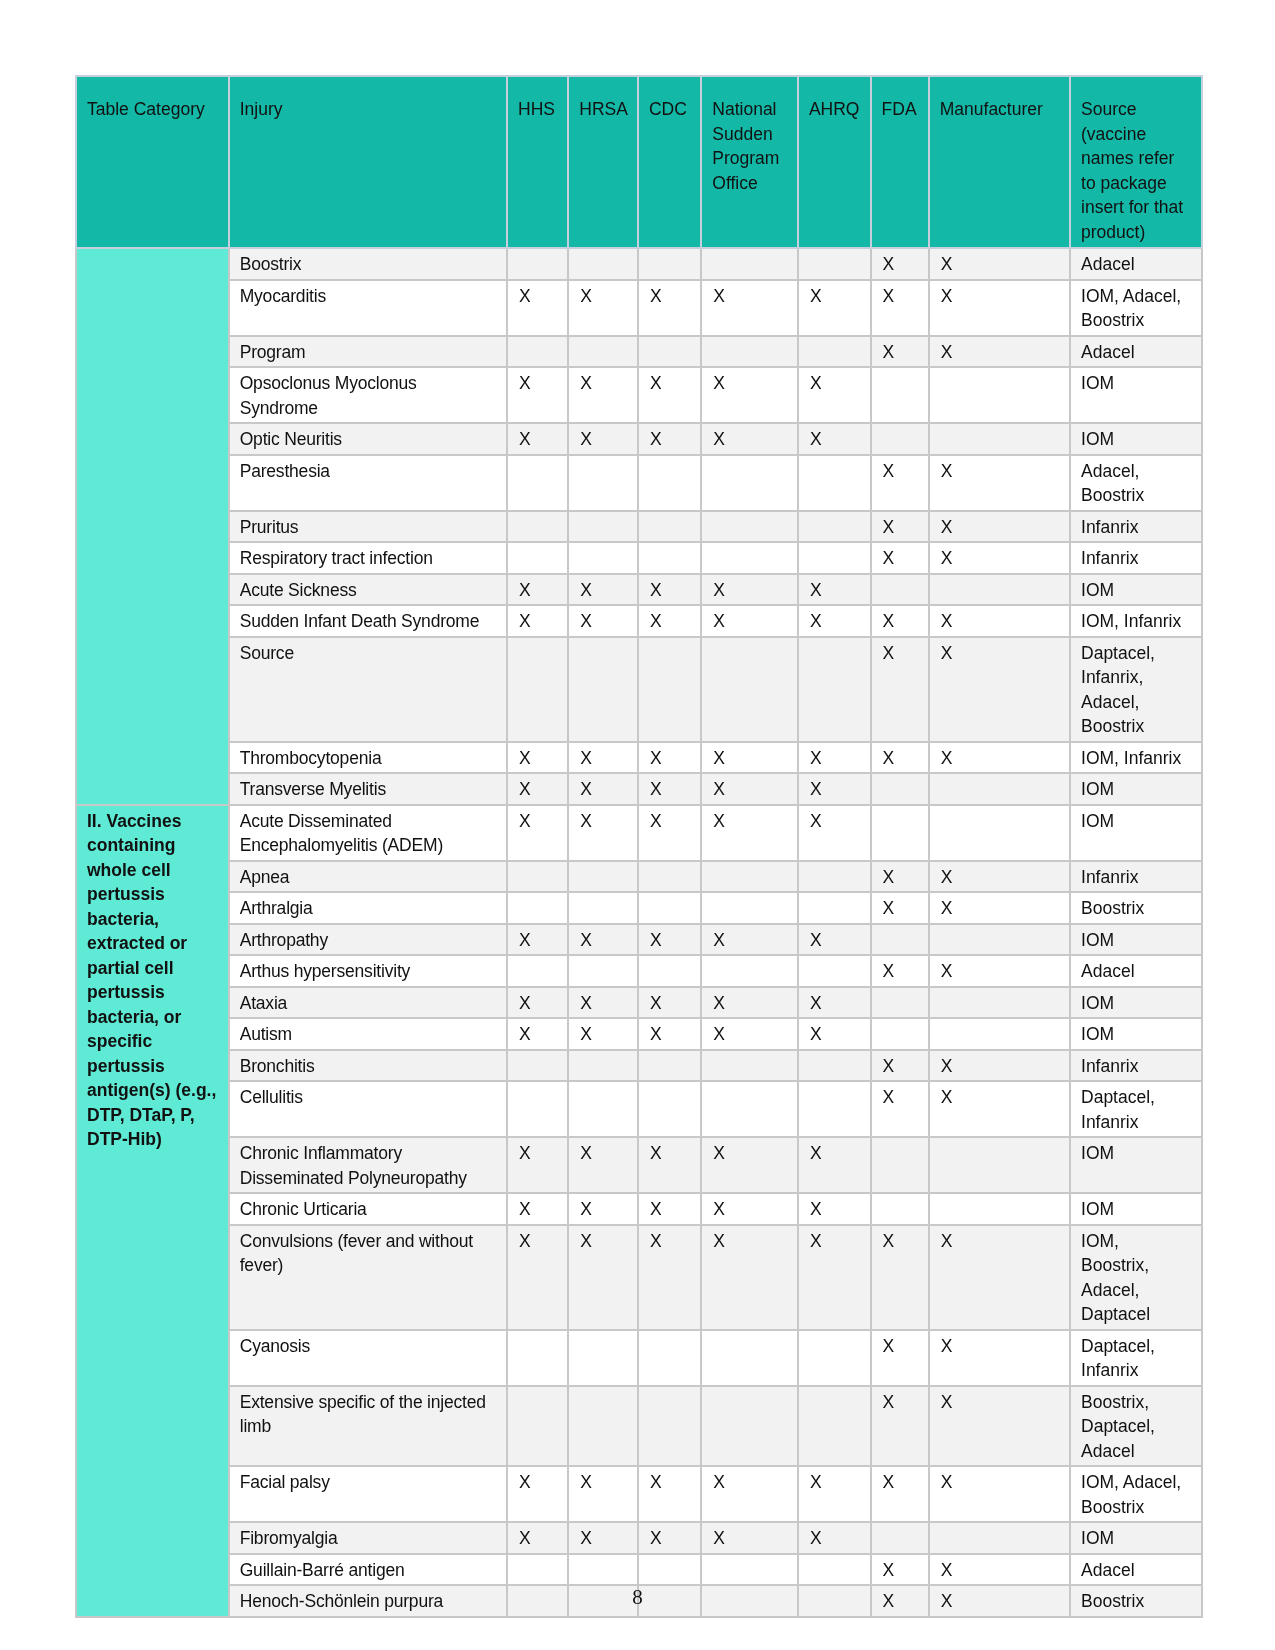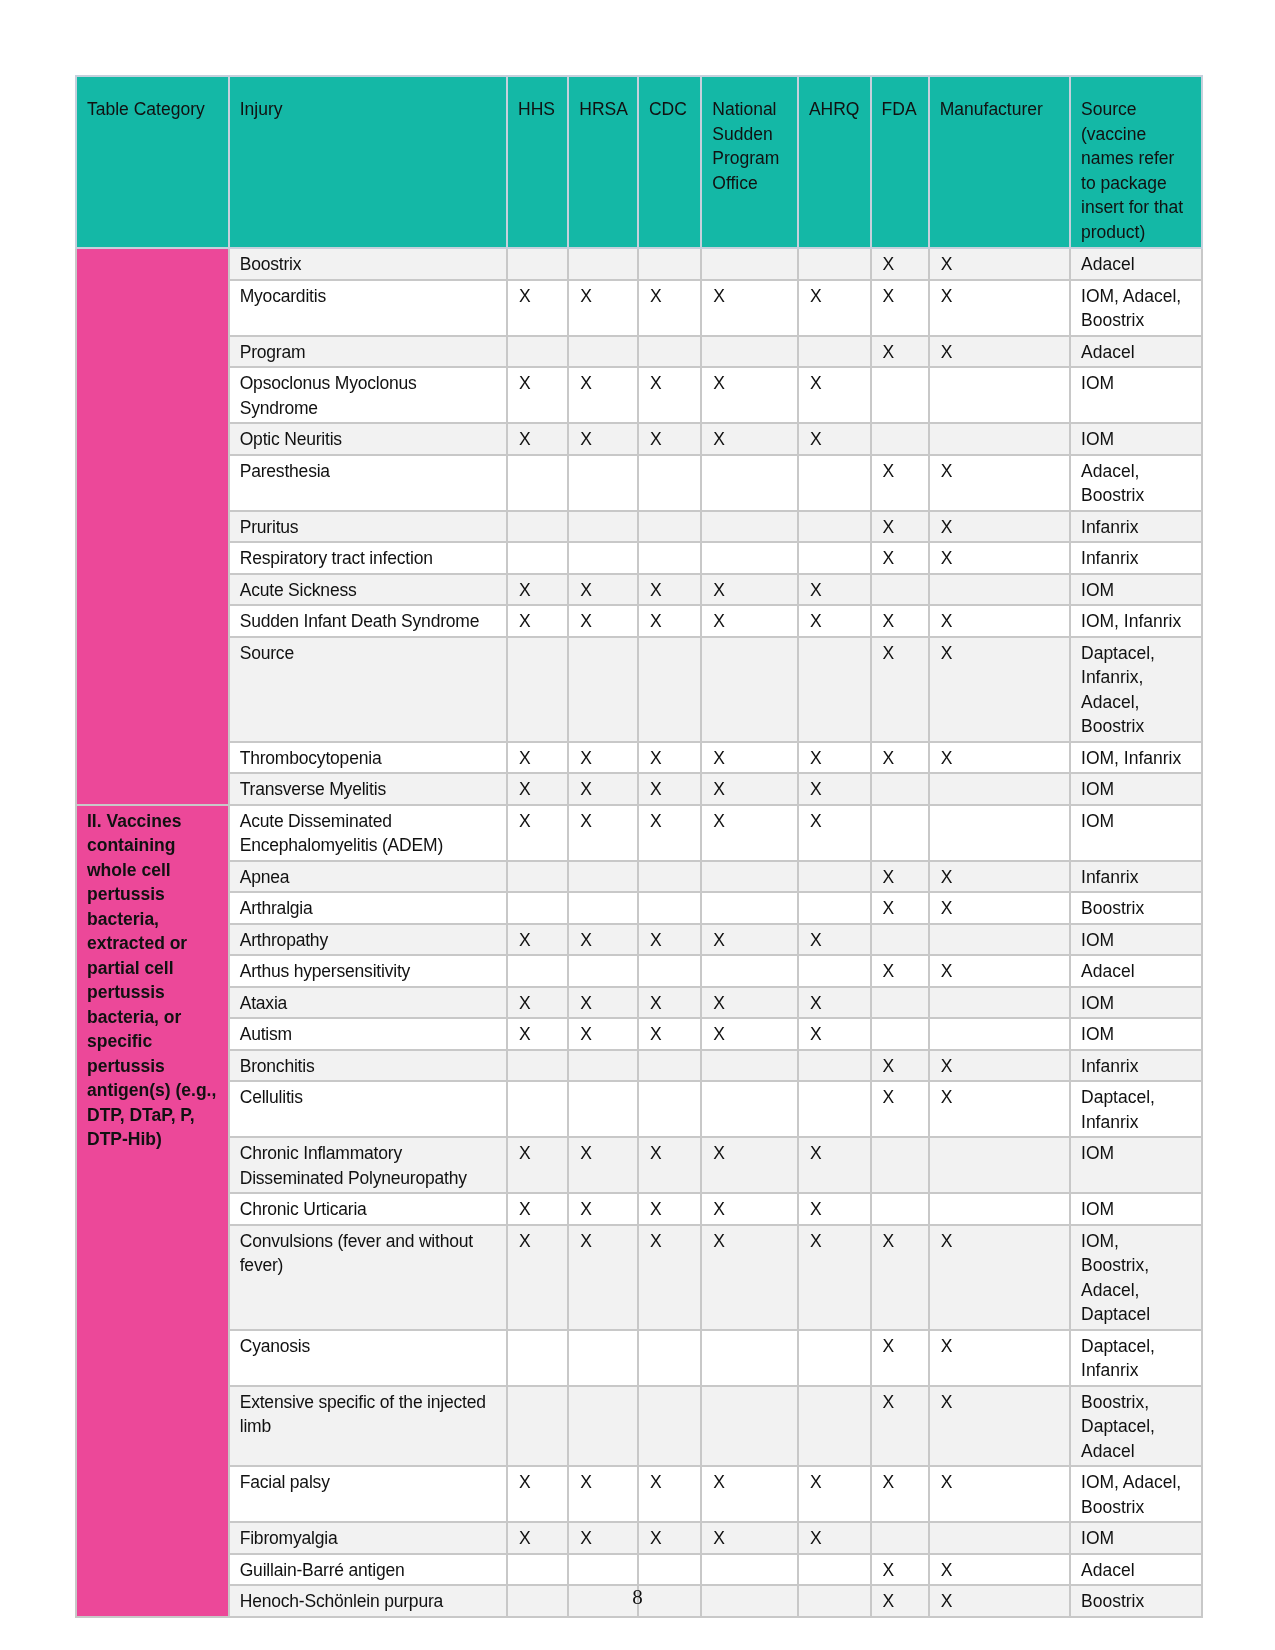--- a/index.html
+++ b/index.html
@@ -2,21 +2,21 @@
 <html><head>
 <meta charset="utf-8">
 <style>
   html, body { margin: 0; padding: 0; background: #ffffff; }
   body { width: 1275px; height: 1650px; position: relative; font-family: "Liberation Sans", sans-serif; color: #111; }
   .page { position: absolute; left: 75px; top: 75px; width: 1128px; }
   table { border-collapse: collapse; width: 1128px; table-layout: fixed; font-size: 17.5px; }
   th, td { border: 2px solid #c8c8c8; vertical-align: top; padding: 3px 10px 2px 10px; line-height: 24.5px; text-align: left; }
   th { background: #14b8a6; font-weight: normal; border-color: #c6d0dc; padding-top: 20px; padding-bottom: 3px; }
   thead tr { height: 172px; }
-  td.cat { background: #ec4899; font-weight: bold; border-bottom-color: #c8c8c8; }
+  td.cat { background: #5eead4; font-weight: bold; border-bottom-color: #c8c8c8; }
   tr.odd td.cell { background: #f2f2f2; }
   tr.even td.cell { background: #ffffff; }
   td.x { text-align: left; padding-left: 11px; }
   td.inj { letter-spacing: -0.2px; }
   .pagenum { position: absolute; top: 1585px; left: 0; width: 1275px; text-align: center; font-family: "Liberation Serif", serif; font-size: 21px; }
 </style>
 </head>
 <body>
 
 <div class="page">

